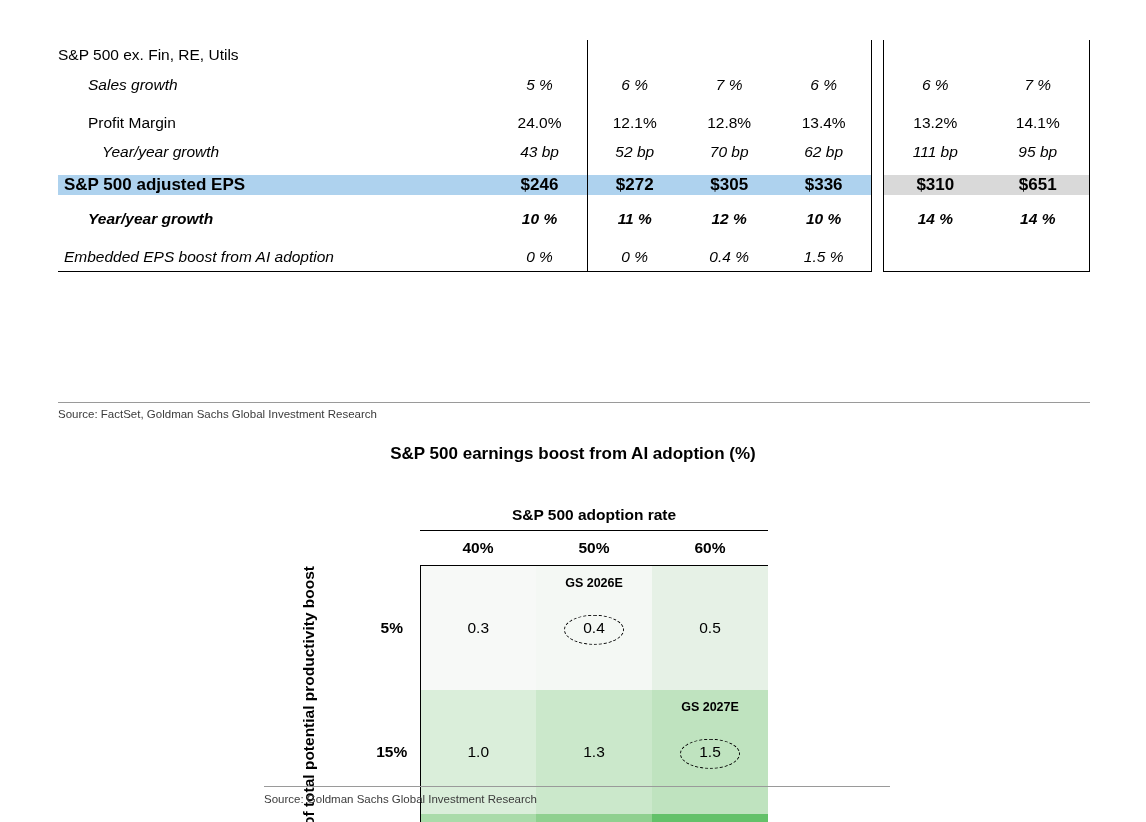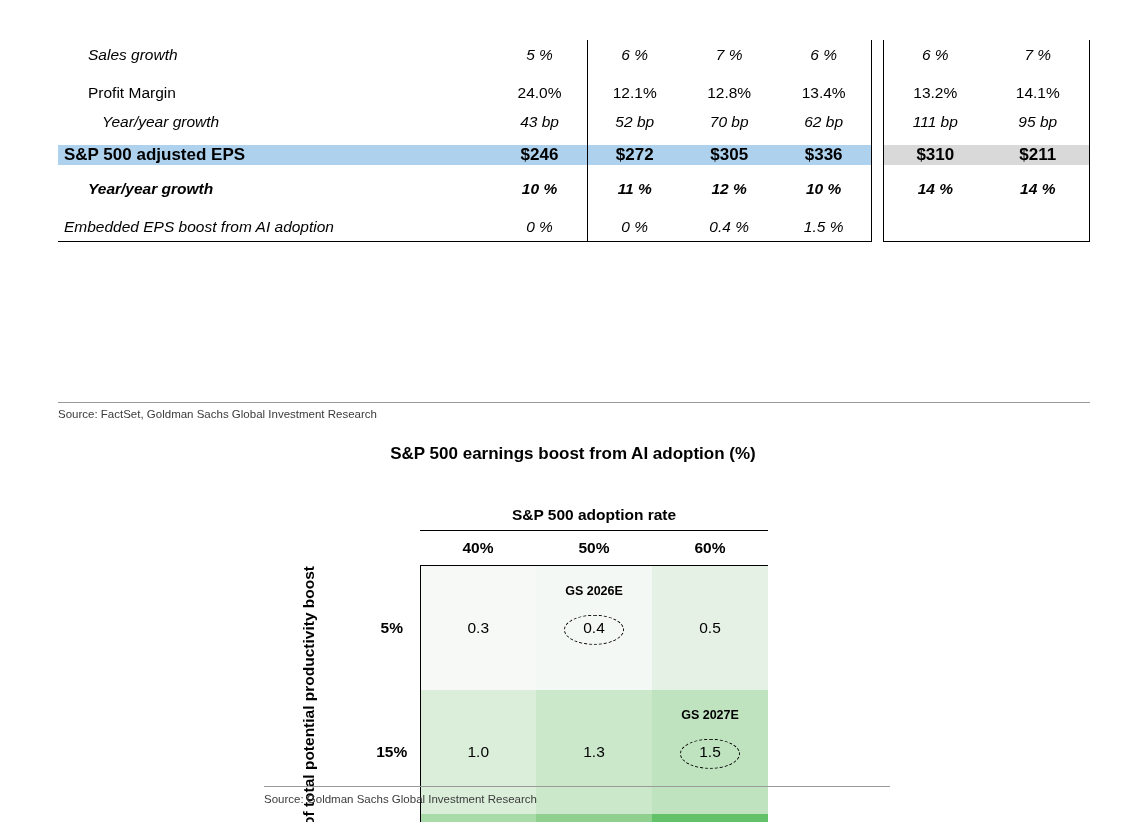--- a/index.html
+++ b/index.html
@@ -172,21 +172,21 @@
     transform: rotate(180deg);
     font-weight: bold;
     font-size: 15.5px;
     line-height: 1.15;
     text-align: center;
     white-space: pre-line;
   }
 
   .annot {
     position: absolute;
-    top: 18px;
+    top: 10px;
     left: 50%;
     transform: translateX(-50%);
     font-weight: bold;
     font-size: 12.5px;
     white-space: nowrap;
   }
   .ellipse {
     position: absolute;
     left: 50%;
     top: 50%;
@@ -211,20 +211,30 @@
         <col class="c-y">
         <col class="c-y">
       <col class="c-gap">
       <col class="c-c">
         <col class="c-c">
     </colgroup>
 
     <tbody>
 
 
+    <tr class="sec-title">
+      <td>S&amp;P 500 ex. Fin, RE, Utils</td>
+      <td></td>
+      <td class="vl-left"></td>
+      <td></td>
+      <td class="vl-right"></td>
+      <td></td>
+      <td class="vl-left"></td>
+      <td class="vl-right"></td>
+    </tr>
 
     <tr class="row">
       <td class="lbl indent1 ital">Sales growth</td>
       <td class="ital">5 %</td>
       <td class="vl-left ital">6 %</td>
       <td class="ital">7 %</td>
       <td class="vl-right ital">6 %</td>
       <td></td>
       <td class="vl-left ital">6 %</td>
       <td class="vl-right ital">7 %</td>
@@ -275,21 +285,21 @@
     </tr>
 
     <tr class="eps-row">
       <td class="lbl hl-blue">S&amp;P 500 adjusted EPS</td>
       <td class="hl-blue">$246</td>
       <td class="vl-left hl-blue">$272</td>
       <td class="hl-blue">$305</td>
       <td class="vl-right hl-blue">$336</td>
       <td></td>
       <td class="vl-left hl-grey">$310</td>
-      <td class="vl-right hl-grey">$211</td>
+      <td class="vl-right hl-grey">$651</td>
     </tr>
 
     <tr class="spacer-sm">
       <td></td>
       <td></td>
       <td class="vl-left"></td>
       <td></td>
       <td class="vl-right"></td>
       <td></td>
       <td class="vl-left"></td>

